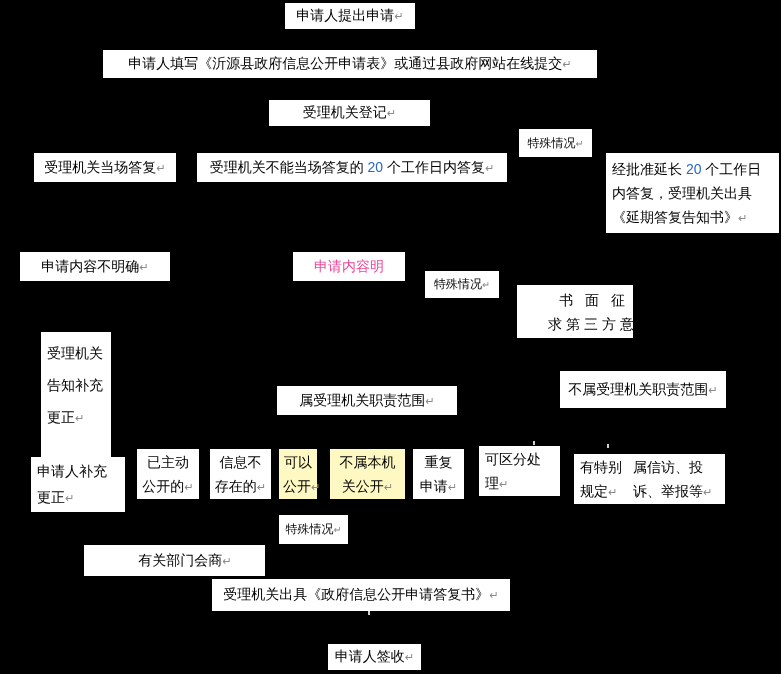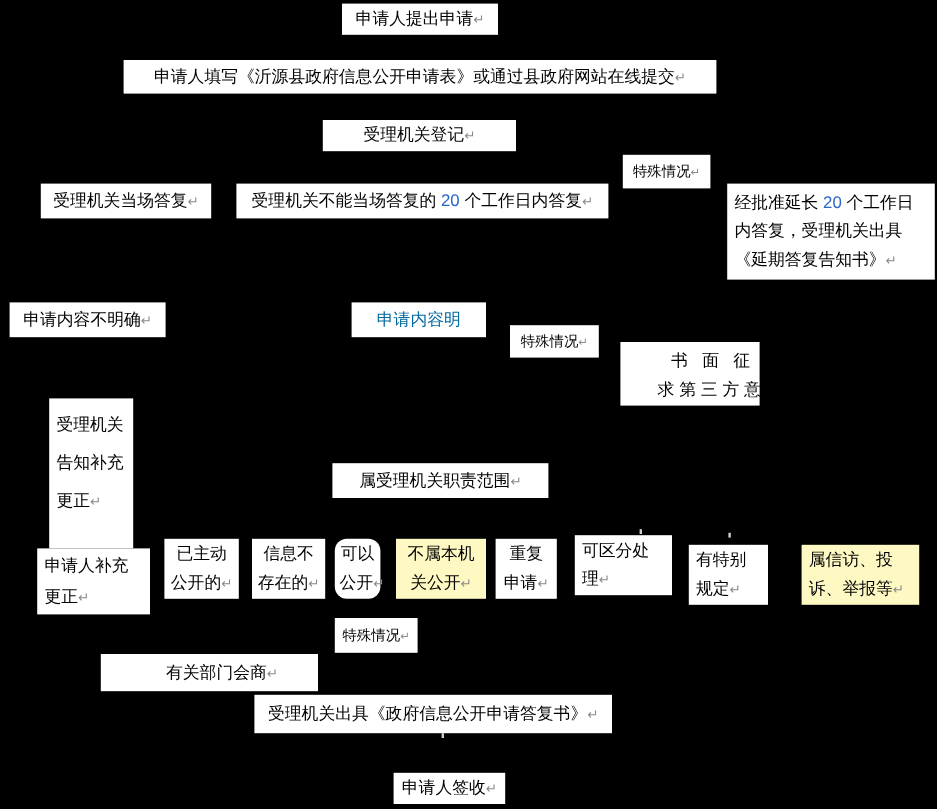--- a/index.html
+++ b/index.html
@@ -68,74 +68,77 @@
       <div class="line"><span>受理机关当场答复</span><span class="ret" style="color: rgb(138, 138, 138);">↵</span></div>
     </div>
     <div class="node" style="left: 197px; top: 153px; width: 310px; height: 29px; background: rgb(255, 255, 255); color: rgb(0, 0, 0);">
       <div class="line"><span>受理机关不能当场答复的 </span><span class="num" style="color: rgb(42, 102, 200);">20</span><span> 个工作日内答复</span><span class="ret" style="color: rgb(138, 138, 138);">↵</span></div>
     </div>
     <div class="node align-left" style="left: 606px; top: 153px; width: 173px; height: 80px; background: #ffffff; color: rgb(0, 0, 0); line-height: 24px;">
       <div class="line"><span>经批准延长 </span><span class="num" style="color: rgb(42, 102, 200);">20</span><span> 个工作日</span></div>
       <div class="line"><span>内答复，受理机关出具</span></div>
       <div class="line"><span>《延期答复告知书》</span><span class="ret" style="color: rgb(138, 138, 138);">↵</span></div>
     </div>
-    <div class="node" style="left: 8px; top: 252px; width: 130px; height: 29px; background: rgb(255, 255, 255); color: rgb(0, 0, 0);">
+    <div class="node" style="left: 20px; top: 252px; width: 150px; height: 29px; background: rgb(255, 255, 255); color: rgb(0, 0, 0);">
       <div class="line"><span>申请内容不明确</span><span class="ret" style="color: rgb(138, 138, 138);">↵</span></div>
     </div>
-    <div class="node" style="left: 293px; top: 252px; width: 112px; height: 29px; background: rgb(255, 255, 255); color: #0369a1;">
+    <div class="node" style="left: 293px; top: 252px; width: 112px; height: 29px; background: rgb(255, 255, 255); color: #ec4899;">
       <div class="line"><span>申请内容明</span></div>
     </div>
     <div class="node" style="left: 425px; top: 271px; width: 74px; height: 27px; background: rgb(255, 255, 255); color: rgb(0, 0, 0); font-size: 12px;">
       <div class="line"><span>特殊情况</span><span class="ret" style="color: rgb(138, 138, 138);">↵</span></div>
     </div>
     <div class="node" style="left: 517px; top: 285px; width: 116px; height: 53px; background: rgb(255, 255, 255); color: rgb(0, 0, 0); line-height: 24px;">
       <div class="line" style="text-align: right; letter-spacing: 4px;"><span>书 面 征</span></div>
       <div class="line" style="text-align: left; letter-spacing: 4px; margin-left: 27px;"><span>求第三方意</span></div>
     </div>
     <div class="node valign-top align-left" style="left: 41px; top: 332px; width: 70px; height: 125px; background: rgb(255, 255, 255); color: rgb(0, 0, 0); line-height: 32px;">
       <div class="line"><span>受理机关</span></div>
       <div class="line"><span>告知补充</span></div>
       <div class="line"><span>更正</span><span class="ret" style="color: rgb(138, 138, 138);">↵</span></div>
     </div>
     <div class="node" style="left: 277px; top: 386px; width: 180px; height: 29px; background: rgb(255, 255, 255); color: rgb(0, 0, 0);">
       <div class="line"><span>属受理机关职责范围</span><span class="ret" style="color: rgb(138, 138, 138);">↵</span></div>
     </div>
+    <div class="node" style="left: 560px; top: 371px; width: 166px; height: 37px; background: rgb(255, 255, 255); color: rgb(0, 0, 0);">
+      <div class="line"><span>不属受理机关职责范围</span><span class="ret" style="color: rgb(138, 138, 138);">↵</span></div>
+    </div>
     <div class="node align-left" style="left: 31px; top: 457px; width: 94px; height: 55px; background: rgb(255, 255, 255); color: rgb(0, 0, 0); line-height: 26px;">
       <div class="line"><span>申请人补充</span></div>
       <div class="line"><span>更正</span><span class="ret" style="color: rgb(138, 138, 138);">↵</span></div>
     </div>
     <div class="node" style="left: 137px; top: 449px; width: 62px; height: 50px; background: rgb(255, 255, 255); color: rgb(0, 0, 0); line-height: 24px;">
       <div class="line"><span>已主动</span></div>
       <div class="line"><span>公开的</span><span class="ret" style="color: rgb(138, 138, 138);">↵</span></div>
     </div>
     <div class="node" style="left: 210px; top: 449px; width: 61px; height: 50px; background: rgb(255, 255, 255); color: rgb(0, 0, 0); line-height: 24px;">
       <div class="line"><span>信息不</span></div>
       <div class="line"><span>存在的</span><span class="ret" style="color: rgb(138, 138, 138);">↵</span></div>
     </div>
-    <div class="node" style="left: 279px; top: 449px; width: 38px; height: 50px; background: #ffffff; color: rgb(0, 0, 0); line-height: 24px; border-radius: 10px;">
+    <div class="node" style="left: 279px; top: 449px; width: 38px; height: 50px; background: #fef9c3; color: rgb(0, 0, 0); line-height: 24px;">
       <div class="line"><span>可以</span></div>
       <div class="line"><span>公开</span><span class="ret" style="color: rgb(138, 138, 138);">↵</span></div>
     </div>
     <div class="node" style="left: 330px; top: 449px; width: 75px; height: 50px; background: #fef9c3; color: rgb(0, 0, 0); line-height: 24px;">
       <div class="line"><span>不属本机</span></div>
       <div class="line"><span>关公开</span><span class="ret" style="color: rgb(138, 138, 138);">↵</span></div>
     </div>
     <div class="node" style="left: 413px; top: 449px; width: 51px; height: 50px; background: rgb(255, 255, 255); color: rgb(0, 0, 0); line-height: 24px;">
       <div class="line"><span>重复</span></div>
       <div class="line"><span>申请</span><span class="ret" style="color: rgb(138, 138, 138);">↵</span></div>
     </div>
     <div class="node align-left" style="left: 479px; top: 446px; width: 81px; height: 50px; background: rgb(255, 255, 255); color: rgb(0, 0, 0); line-height: 24px;">
       <div class="line"><span>可区分处</span></div>
       <div class="line"><span>理</span><span class="ret" style="color: rgb(138, 138, 138);">↵</span></div>
     </div>
     <div class="node align-left" style="left: 574px; top: 454px; width: 66px; height: 50px; background: rgb(255, 255, 255); color: rgb(0, 0, 0); line-height: 24px;">
       <div class="line"><span>有特别</span></div>
       <div class="line"><span>规定</span><span class="ret" style="color: rgb(138, 138, 138);">↵</span></div>
     </div>
-    <div class="node align-left" style="left: 668px; top: 454px; width: 98px; height: 50px; background: #fef9c3; color: rgb(0, 0, 0); line-height: 24px;">
+    <div class="node align-left" style="left: 627px; top: 454px; width: 98px; height: 50px; background: #ffffff; color: rgb(0, 0, 0); line-height: 24px;">
       <div class="line"><span>属信访、投</span></div>
       <div class="line"><span>诉、举报等</span><span class="ret" style="color: rgb(138, 138, 138);">↵</span></div>
     </div>
     <div class="node" style="left: 279px; top: 515px; width: 69px; height: 29px; background: rgb(255, 255, 255); color: rgb(0, 0, 0); font-size: 12px;">
       <div class="line"><span>特殊情况</span><span class="ret" style="color: rgb(138, 138, 138);">↵</span></div>
     </div>
     <div class="node" style="left: 84px; top: 545px; width: 181px; height: 31px; background: rgb(255, 255, 255); color: rgb(0, 0, 0); padding-left: 25px;">
       <div class="line"><span>有关部门会商</span><span class="ret" style="color: rgb(138, 138, 138);">↵</span></div>
     </div>
     <div class="node" style="left: 212px; top: 579px; width: 298px; height: 32px; background: rgb(255, 255, 255); color: rgb(0, 0, 0); justify-content: center;">

